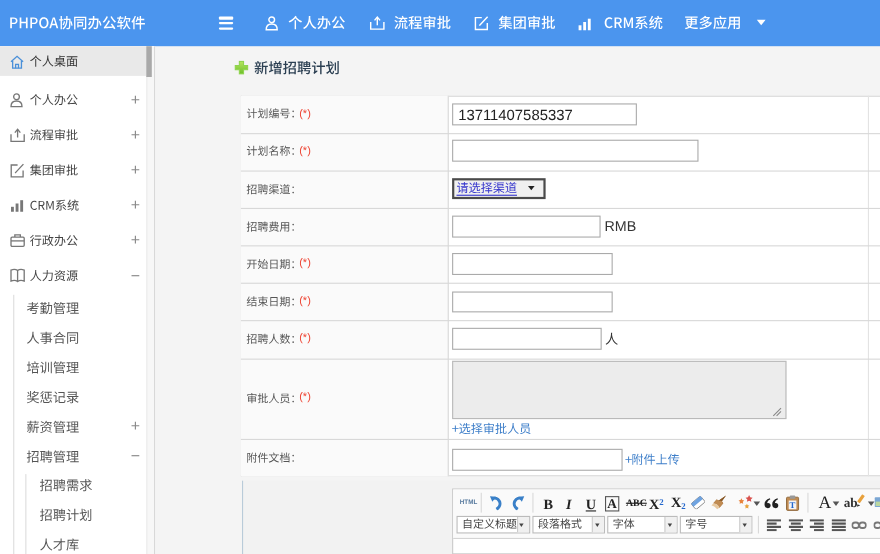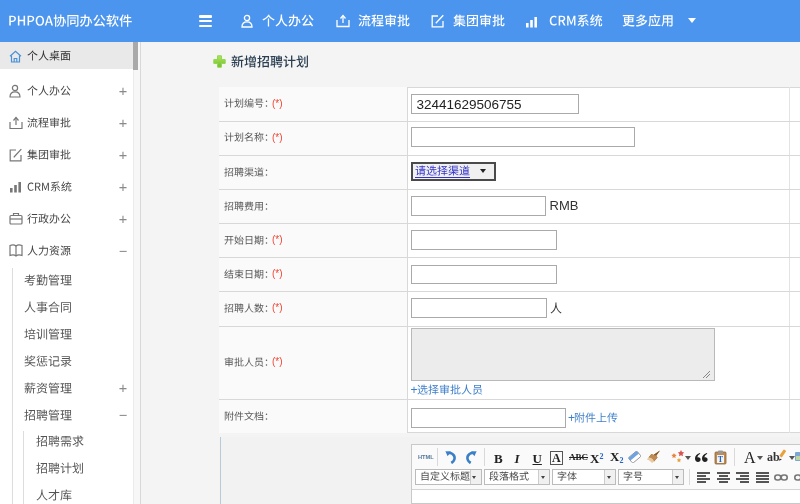--- a/index.html
+++ b/index.html
@@ -393,21 +393,21 @@
 <div class="abs" style="left:272px;top:355.0px;font-size:10px;line-height:14px;color:#e43;font-family:'Liberation Sans'">(*)</div>
 <div style="position:absolute;left:223.5px;top:410.6px;line-height:0;"><svg width="50" height="12" viewBox="0 0 50 12" style="overflow:visible">
         <g fill="#555">
           <path transform="translate(0.0,8.8) scale(0.010000,-0.010000)" d="M574 414C611 342 656 245 676 184L738 214C717 275 672 368 632 440ZM802 828V610H553V540H802V16C802 0 796 -4 781 -5C766 -6 719 -6 665 -4C676 -25 686 -59 690 -78C764 -79 808 -76 836 -64C863 -51 874 -28 874 17V540H963V610H874V828ZM516 839C474 693 401 550 317 457C332 442 356 410 365 395C390 424 414 457 437 494V-75H505V617C536 682 563 751 585 821ZM83 797V-80H150V729H273C253 659 226 567 200 493C266 411 281 339 281 284C281 251 276 222 262 211C255 205 244 202 233 202C219 201 201 201 180 203C192 184 197 156 197 136C219 135 242 135 261 138C280 140 297 146 310 157C337 176 348 220 348 276C348 340 333 415 266 501C297 584 332 687 358 772L310 801L298 797Z"></path>
           <path transform="translate(10.0,8.8) scale(0.010000,-0.010000)" d="M317 341V268H604V-80H679V268H953V341H679V562H909V635H679V828H604V635H470C483 680 494 728 504 775L432 790C409 659 367 530 309 447C327 438 359 420 373 409C400 451 425 504 446 562H604V341ZM268 836C214 685 126 535 32 437C45 420 67 381 75 363C107 397 137 437 167 480V-78H239V597C277 667 311 741 339 815Z"></path>
           <path transform="translate(20.0,8.8) scale(0.010000,-0.010000)" d="M423 823C453 774 485 707 497 666L580 693C566 734 531 799 501 847ZM50 664V590H206C265 438 344 307 447 200C337 108 202 40 36 -7C51 -25 75 -60 83 -78C250 -24 389 48 502 146C615 46 751 -28 915 -73C928 -52 950 -20 967 -4C807 36 671 107 560 201C661 304 738 432 796 590H954V664ZM504 253C410 348 336 462 284 590H711C661 455 592 344 504 253Z"></path>
           <path transform="translate(30.0,8.8) scale(0.010000,-0.010000)" d="M851 776C830 702 788 597 753 534L813 515C848 575 891 673 925 755ZM397 751C430 679 469 582 486 521L551 547C533 608 493 701 458 774ZM193 840V626H47V555H181C151 418 88 260 26 175C38 158 56 128 65 108C113 175 159 287 193 401V-79H264V424C295 374 332 312 347 279L393 337C375 365 291 482 264 516V555H390V626H264V840ZM369 63V-9H842V-71H916V471H694V837H621V471H392V398H842V269H404V201H842V63Z"></path>
           <path transform="translate(40.0,8.8) scale(0.010000,-0.010000)" d="M250 486C290 486 326 515 326 560C326 606 290 636 250 636C210 636 174 606 174 560C174 515 210 486 250 486ZM250 -4C290 -4 326 26 326 71C326 117 290 146 250 146C210 146 174 117 174 71C174 26 210 -4 250 -4Z"></path>
         </g>
       </svg></div>
-<div class="abs" style="left:410.5px;top:94px;width:168px;height:19.5px;background:#fff;border:1px solid #aaa;"><span style="position:relative;top:0px;left:5px;font-size:13.5px;color:#222;line-height:19.5px">32441629506755</span></div>
+<div class="abs" style="left:410.5px;top:94px;width:168px;height:19.5px;background:#fff;border:1px solid #aaa;"><span style="position:relative;top:0px;left:5px;font-size:13.5px;color:#222;line-height:19.5px">13711407585337</span></div>
 <div class="abs" style="left:410.5px;top:127px;width:224px;height:19.5px;background:#fff;border:1px solid #aaa;"></div>
 <div class="abs" style="left:410.5px;top:161.5px;width:85px;height:19px;background:#f0f0f0;border:2px solid #4a4a4a"></div>
 <div style="position:absolute;left:414.5px;top:164.8px;line-height:0;"><svg width="55" height="14" viewBox="0 0 55 14" style="overflow:visible">
         <g fill="#3333cc">
           <path transform="translate(0.0,9.7) scale(0.011000,-0.011000)" d="M107 772C159 725 225 659 256 617L307 670C276 711 208 773 155 818ZM42 526V454H192V88C192 44 162 14 144 2C157 -13 177 -44 184 -62C198 -41 224 -20 393 110C385 125 373 154 368 174L264 96V526ZM494 212H808V130H494ZM494 265V342H808V265ZM614 840V762H382V704H614V640H407V585H614V516H352V458H960V516H688V585H899V640H688V704H929V762H688V840ZM424 400V-79H494V75H808V5C808 -7 803 -11 790 -12C776 -13 728 -13 677 -11C687 -29 696 -57 699 -76C770 -76 816 -76 843 -64C872 -53 880 -33 880 4V400Z"></path>
           <path transform="translate(11.0,9.7) scale(0.011000,-0.011000)" d="M61 765C119 716 187 646 216 597L278 644C246 692 177 760 118 806ZM446 810C422 721 380 633 326 574C344 565 376 545 390 534C413 562 435 597 455 636H603V490H320V423H501C484 292 443 197 293 144C309 130 331 102 339 83C507 149 557 264 576 423H679V191C679 115 696 93 771 93C786 93 854 93 869 93C932 93 952 125 959 252C938 257 907 268 893 282C890 177 886 163 861 163C847 163 792 163 782 163C756 163 753 166 753 191V423H951V490H678V636H909V701H678V836H603V701H485C498 731 509 763 518 795ZM251 456H56V386H179V83C136 63 90 27 45 -15L95 -80C152 -18 206 34 243 34C265 34 296 5 335 -19C401 -58 484 -68 600 -68C698 -68 867 -63 945 -58C946 -36 958 1 966 20C867 10 715 3 601 3C495 3 411 9 349 46C301 74 278 98 251 100Z"></path>
           <path transform="translate(22.0,9.7) scale(0.011000,-0.011000)" d="M177 839V639H46V569H177V356C124 340 75 326 36 315L55 242L177 281V12C177 -1 172 -5 160 -6C148 -6 109 -7 66 -5C76 -26 85 -57 88 -76C152 -76 191 -75 216 -62C241 -50 250 -29 250 12V305L366 343L356 412L250 379V569H369V639H250V839ZM804 719C768 667 719 621 662 581C610 621 566 667 532 719ZM396 787V719H460C497 652 546 594 604 544C526 497 438 462 353 441C367 426 385 398 393 380C484 407 577 447 660 500C738 446 829 405 928 379C938 399 959 427 974 442C880 462 794 496 720 542C799 602 866 677 909 765L864 790L851 787ZM620 412V324H417V256H620V153H366V85H620V-82H695V85H957V153H695V256H885V324H695V412Z"></path>
           <path transform="translate(33.0,9.7) scale(0.011000,-0.011000)" d="M42 650C103 631 178 597 216 570L253 625C214 652 137 683 78 700ZM116 792C175 771 248 737 285 710L320 763C283 790 208 822 150 839ZM69 351 122 298C187 365 262 448 324 523L280 574C211 493 126 404 69 351ZM919 806H373V344H460V263H57V197H388C301 111 163 35 37 -4C53 -19 76 -47 87 -66C220 -19 367 72 460 177V-81H536V172C630 71 776 -16 913 -59C924 -40 947 -11 964 5C832 40 692 111 604 197H945V263H536V344H939V405H446V480H875V676H446V746H919ZM446 622H801V535H446Z"></path>
           <path transform="translate(44.0,9.7) scale(0.011000,-0.011000)" d="M64 765C117 714 180 642 207 596L269 638C239 684 175 753 122 801ZM455 368H790V284H455ZM455 231H790V147H455ZM455 504H790V421H455ZM384 561V89H863V561H624C635 586 647 616 659 645H947V708H760C784 741 809 781 833 818L759 840C743 801 711 747 684 708H497L549 732C537 763 505 811 476 844L414 817C440 784 468 739 481 708H311V645H576C570 618 561 587 553 561ZM262 483H51V413H190V102C145 86 94 44 42 -7L89 -68C140 -6 191 47 227 47C250 47 281 17 324 -7C393 -46 479 -57 597 -57C693 -57 869 -51 941 -46C942 -25 954 9 962 27C865 17 716 10 599 10C490 10 404 17 340 52C305 72 282 90 262 100Z"></path>
         </g>

